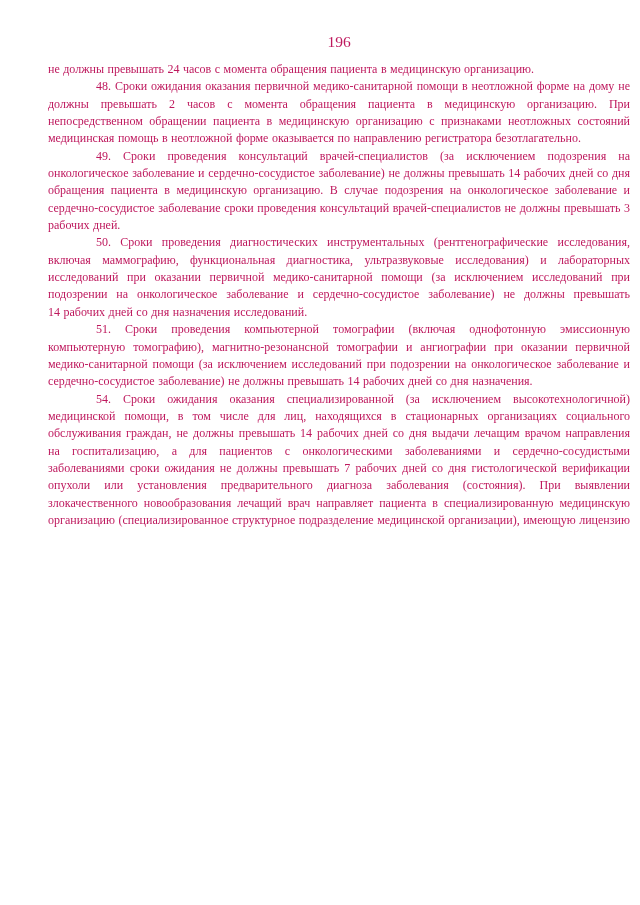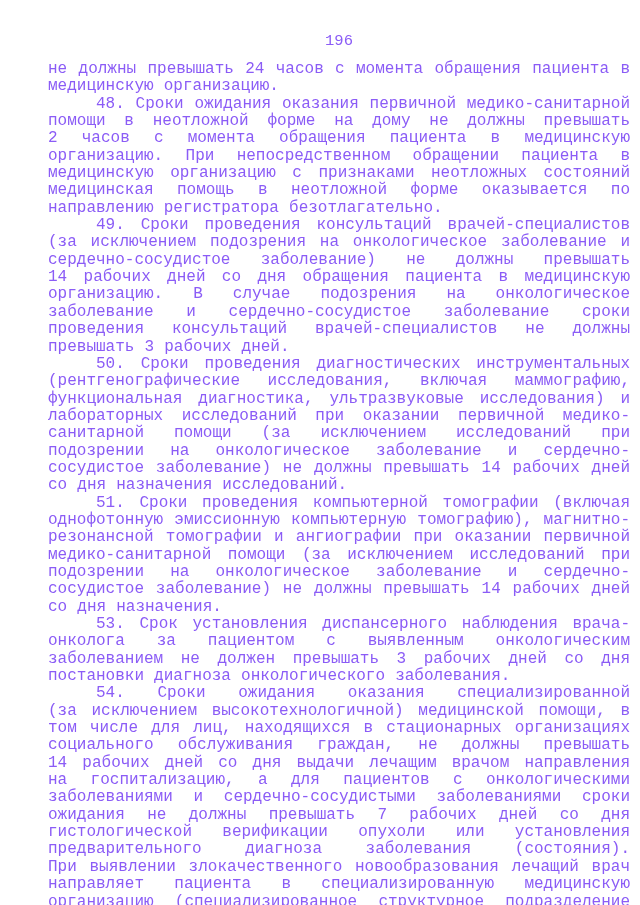--- a/index.html
+++ b/index.html
@@ -8,31 +8,31 @@
     background: #ffffff;
   }
   .page {
     position: relative;
     width: 640px;
     height: 905px;
     background: #ffffff;
     box-sizing: border-box;
     padding: 33px 10px 0 48px;
     overflow: hidden;
-    font-family: Liberation Mono, monospace;
-    color: #8b5cf6;
+    font-family: Liberation Serif, serif;
+    color: #be185d;
   }
   .page-number {
     text-align: center;
     font-size: 15.5px;
     line-height: 17px;
   }
   .doc-body {
     margin-top: 11px;
-    font-size: 16px;
+    font-size: 12px;
     line-height: 17.35px;
     text-align: justify;
   }
   .doc-body p {
     margin: 0;
     padding: 0;
     text-indent: 48px;
     word-spacing: 0.5px;
   }
   .doc-body p.no-indent {
@@ -44,16 +44,15 @@
 
 <div class="page">
   <div class="page-number">196</div>
 
   <div class="doc-body">
     <p class="no-indent">не должны превышать 24&nbsp;часов с момента обращения пациента в медицинскую организацию.</p>
     <p>48.&nbsp;Сроки ожидания оказания первичной медико-санитарной помощи в&nbsp;неотложной форме на дому не должны превышать 2&nbsp;часов с момента обращения пациента в медицинскую организацию. При непосредственном обращении пациента в медицинскую организацию с признаками неотложных состояний медицинская помощь в неотложной форме оказывается по направлению регистратора безотлагательно.</p>
     <p>49.&nbsp;Сроки проведения консультаций врачей-специалистов (за&nbsp;исключением подозрения на онкологическое заболевание и сердечно-сосудистое заболевание) не должны превышать 14&nbsp;рабочих дней со дня обращения пациента в медицинскую организацию. В случае подозрения на онкологическое заболевание и сердечно-сосудистое заболевание сроки проведения консультаций врачей-специалистов не должны превышать 3 рабочих дней.</p>
     <p>50.&nbsp;Сроки проведения диагностических инструментальных (рентгенографические исследования, включая маммографию, функциональная диагностика, ультразвуковые исследования) и лабораторных исследований при оказании первичной медико-санитарной помощи (за&nbsp;исключением исследований при подозрении на онкологическое заболевание и сердечно-сосудистое заболевание) не должны превышать 14&nbsp;рабочих дней со дня назначения исследований.</p>
     <p>51.&nbsp;Сроки проведения компьютерной томографии (включая однофотонную эмиссионную компьютерную томографию), магнитно-резонансной томографии и&nbsp;ангиографии при оказании первичной медико-санитарной помощи (за&nbsp;исключением исследований при подозрении на онкологическое заболевание и сердечно-сосудистое заболевание) не должны превышать 14 рабочих дней со дня назначения.</p>
-    <p>53.&nbsp;Срок установления диспансерного наблюдения врача-онколога за&nbsp;пациентом с выявленным онкологическим заболеванием не должен превышать 3&nbsp;рабочих дней со дня постановки диагноза онкологического заболевания.</p>
     <p>54.&nbsp;Сроки ожидания оказания специализированной (за&nbsp;исключением высокотехнологичной) медицинской помощи, в том числе для лиц, находящихся в&nbsp;стационарных организациях социального обслуживания граждан, не должны превышать 14&nbsp;рабочих дней со дня выдачи лечащим врачом направления на&nbsp;госпитализацию, а для пациентов с онкологическими заболеваниями и&nbsp;сердечно-сосудистыми заболеваниями сроки ожидания не должны превышать 7&nbsp;рабочих дней со дня гистологической верификации опухоли или установления предварительного диагноза заболевания (состояния). При&nbsp;выявлении злокачественного новообразования лечащий врач направляет пациента в&nbsp;специализированную медицинскую организацию (специализированное структурное подразделение медицинской организации), имеющую лицензию</p>
   </div>
 </div>
 
 </body></html>

